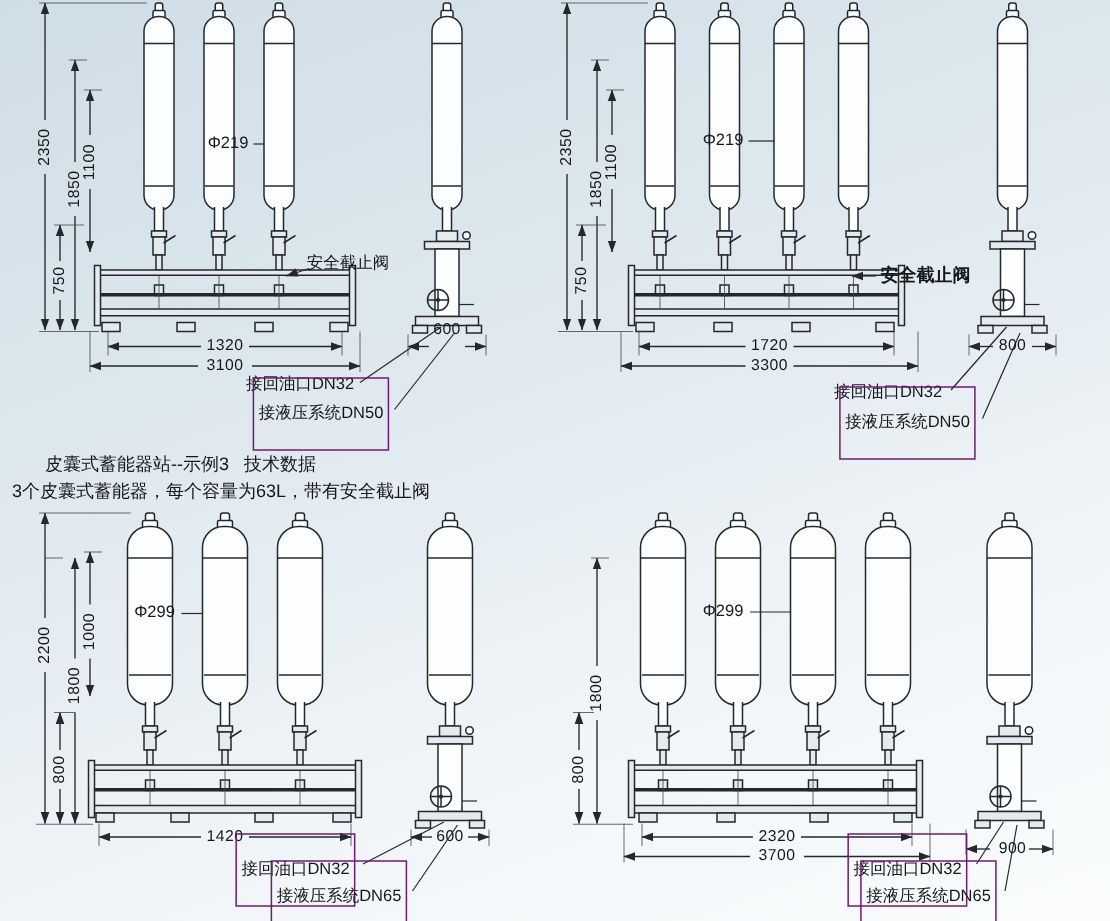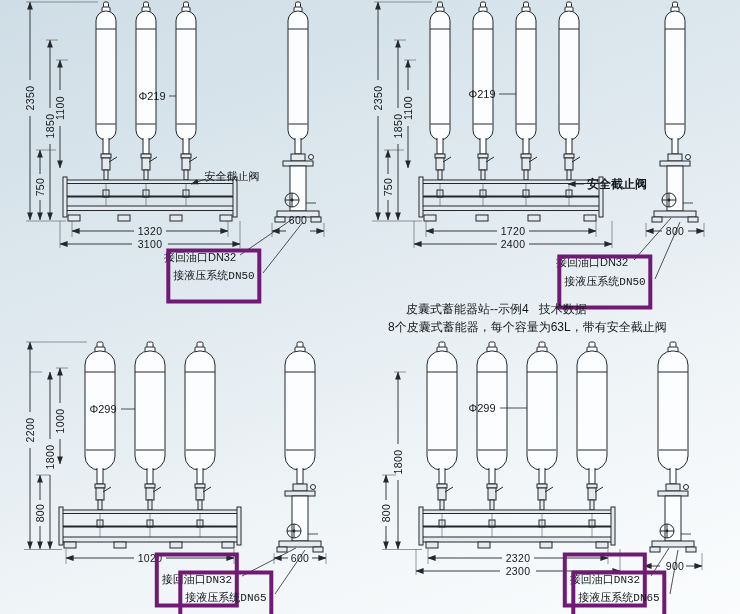--- a/index.html
+++ b/index.html
@@ -12,21 +12,21 @@
   }
   .quad { position:absolute; }
   .quad > svg { position:absolute; left:0; top:0; }
   .lbl { position:absolute; white-space:nowrap; line-height:13px; }
   .vdim { font-size:10.5px; transform:translate(-50%,-50%) rotate(-90deg); letter-spacing:.4px; }
   .hdim { font-size:10.5px; transform:translate(-50%,-50%); letter-spacing:.3px; }
   .dia  { font-size:11px; transform:translate(-50%,-50%); }
   .sv   { font-size:11px; transform:translate(-50%,-50%); }
   .sv.bold { font-weight:bold; font-size:12px; }
   .port { font-size:11px; transform:translate(-50%,-50%); }
-  .port.boxed { border:4px solid #701a75; padding:16px 3px; line-height:15px;font-family:Liberation Mono, monospace; }
+  .port.boxed { border:1px solid #701a75; padding:16px 3px; line-height:15px; }
   .cap { position:absolute; font-size:12px; white-space:pre; }
   svg .art  { stroke:#23282c; fill:#fbfdfe; stroke-width:1; }
   svg .artF { stroke:#23282c; fill:#e4eaed; stroke-width:1; }
   svg .dim  { stroke:#23282c; stroke-width:.9; fill:none; }
   svg .pipe { stroke:#23282c; stroke-width:2.2; fill:none; }
   svg .ext  { stroke:#434b51; stroke-width:.55; fill:none; }
   svg .ldr  { stroke:#23282c; stroke-width:.8; fill:none; }
 </style>
 </head>
 <body>
@@ -144,20 +144,22 @@
   <span class="lbl vdim" style="left:40px;top:187px">750</span>
   <span class="lbl vdim" style="left:50px;top:126px">1850</span>
   <span class="lbl vdim" style="left:60px;top:108px">1100</span>
   <span class="lbl hdim" style="left:150px;top:231px">1320</span>
   <span class="lbl hdim" style="left:150px;top:244px">3100</span>
   <span class="lbl hdim" style="left:298px;top:220px">600</span>
   <span class="lbl dia" style="left:152px;top:96px">Φ219</span>
   <span class="lbl sv" style="left:232px;top:176px">安全截止阀</span>
   <span class="lbl port" style="left:200px;top:257px">接回油口DN32</span>
   <span class="lbl port boxed" style="left:214px;top:276px">接液压系统DN50</span>
+  <div class="cap" style="left:30px;top:301px">皮囊式蓄能器站--示例3   技术数据</div>
+  <div class="cap" style="left:8px;top:319px">3个皮囊式蓄能器，每个容量为63L，带有安全截止阀</div>
 </div>
 
 <div class="quad" style="left:370px;top:0;width:370px;height:338px">
   <svg width="370" height="338" viewBox="0 0 370 338">
     <g>
       <use href="#tankN" class="art" transform="translate(70,2)"></use>
       <use href="#tankN" class="art" transform="translate(113,2)"></use>
       <use href="#tankN" class="art" transform="translate(156,2)"></use>
       <use href="#tankN" class="art" transform="translate(199,2)"></use>
       <use href="#valveA" class="artF" transform="translate(70,154)"></use>
@@ -228,28 +230,26 @@
       <line class="ldr" x1="310" y1="222" x2="285" y2="279"></line>
       <line class="ldr" x1="214" y1="184" x2="198" y2="184" marker-end="url(#mA)"></line>
       <line class="ldr" x1="129" y1="94" x2="146" y2="94"></line>
     </g>
   </svg>
   <span class="lbl vdim" style="left:8px;top:98px">2350</span>
   <span class="lbl vdim" style="left:18px;top:187px">750</span>
   <span class="lbl vdim" style="left:28px;top:126px">1850</span>
   <span class="lbl vdim" style="left:38px;top:108px">1100</span>
   <span class="lbl hdim" style="left:143px;top:231px">1720</span>
-  <span class="lbl hdim" style="left:143px;top:244px">2400</span>
+  <span class="lbl hdim" style="left:143px;top:244px">3300</span>
   <span class="lbl hdim" style="left:305px;top:231px">800</span>
   <span class="lbl dia" style="left:112px;top:94px">Φ219</span>
   <span class="lbl sv bold" style="left:247px;top:184px">安全截止阀</span>
   <span class="lbl port" style="left:222px;top:262px">接回油口DN32</span>
   <span class="lbl port boxed" style="left:235px;top:282px">接液压系统DN50</span>
-  <div class="cap" style="left:36px;top:301px">皮囊式蓄能器站--示例4   技术数据</div>
-  <div class="cap" style="left:18px;top:319px">8个皮囊式蓄能器，每个容量为63L，带有安全截止阀</div>
 </div>
 
 <div class="quad" style="left:0;top:338px;width:370px;height:276px">
   <svg width="370" height="276" viewBox="0 0 370 276">
     <g>
       <use href="#tankW" class="art" transform="translate(100,4)"></use>
       <use href="#tankW" class="art" transform="translate(150,4)"></use>
       <use href="#tankW" class="art" transform="translate(200,4)"></use>
       <use href="#valveA" class="artF" transform="translate(100,146)"></use>
       <use href="#valveA" class="artF" transform="translate(150,146)"></use>
@@ -310,21 +310,21 @@
     <g>
       <line class="ldr" x1="296" y1="210" x2="242" y2="238"></line>
       <line class="ldr" x1="305" y1="212" x2="275" y2="256"></line>
       <line class="ldr" x1="121" y1="71" x2="135" y2="71"></line>
     </g>
   </svg>
   <span class="lbl vdim" style="left:30px;top:92px">2200</span>
   <span class="lbl vdim" style="left:40px;top:175px">800</span>
   <span class="lbl vdim" style="left:50px;top:119px">1800</span>
   <span class="lbl vdim" style="left:60px;top:83px">1000</span>
-  <span class="lbl hdim" style="left:150px;top:220px">1020</span>
+  <span class="lbl hdim" style="left:150px;top:220px">1420</span>
   <span class="lbl hdim" style="left:300px;top:220px">600</span>
   <span class="lbl dia" style="left:103px;top:71px">Φ299</span>
   <span class="lbl port boxed" style="left:197px;top:242px">接回油口DN32</span>
   <span class="lbl port boxed" style="left:226px;top:260px">接液压系统DN65</span>
 </div>
 
 <div class="quad" style="left:370px;top:338px;width:370px;height:276px">
   <svg width="370" height="276" viewBox="0 0 370 276">
     <g>
       <use href="#tankW" class="art" transform="translate(72,4)"></use>
@@ -390,18 +390,18 @@
     </g>
     <g>
       <line class="ldr" x1="299" y1="210" x2="281" y2="238"></line>
       <line class="ldr" x1="308" y1="212" x2="300" y2="256"></line>
       <line class="ldr" x1="130" y1="70" x2="157" y2="70"></line>
     </g>
   </svg>
   <span class="lbl vdim" style="left:28px;top:124px">1800</span>
   <span class="lbl vdim" style="left:16px;top:175px">800</span>
   <span class="lbl hdim" style="left:148px;top:220px">2320</span>
-  <span class="lbl hdim" style="left:148px;top:233px">2300</span>
+  <span class="lbl hdim" style="left:148px;top:233px">3700</span>
   <span class="lbl hdim" style="left:305px;top:228px">900</span>
   <span class="lbl dia" style="left:112px;top:70px">Φ299</span>
   <span class="lbl port boxed" style="left:235px;top:242px">接回油口DN32</span>
   <span class="lbl port boxed" style="left:249px;top:260px">接液压系统DN65</span>
 </div>
 
 </body></html>

